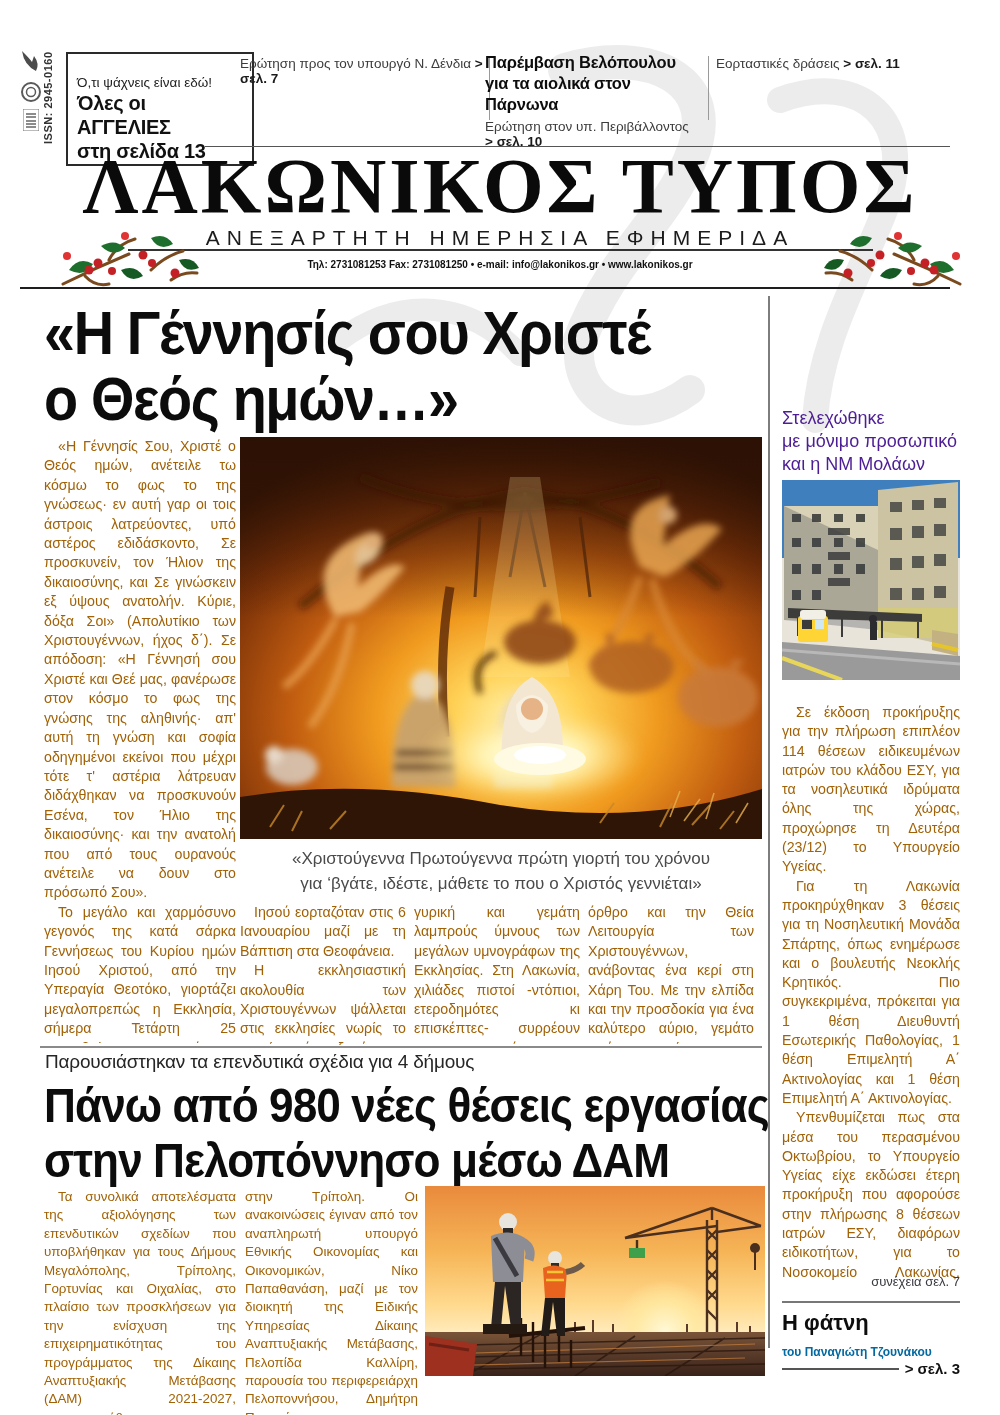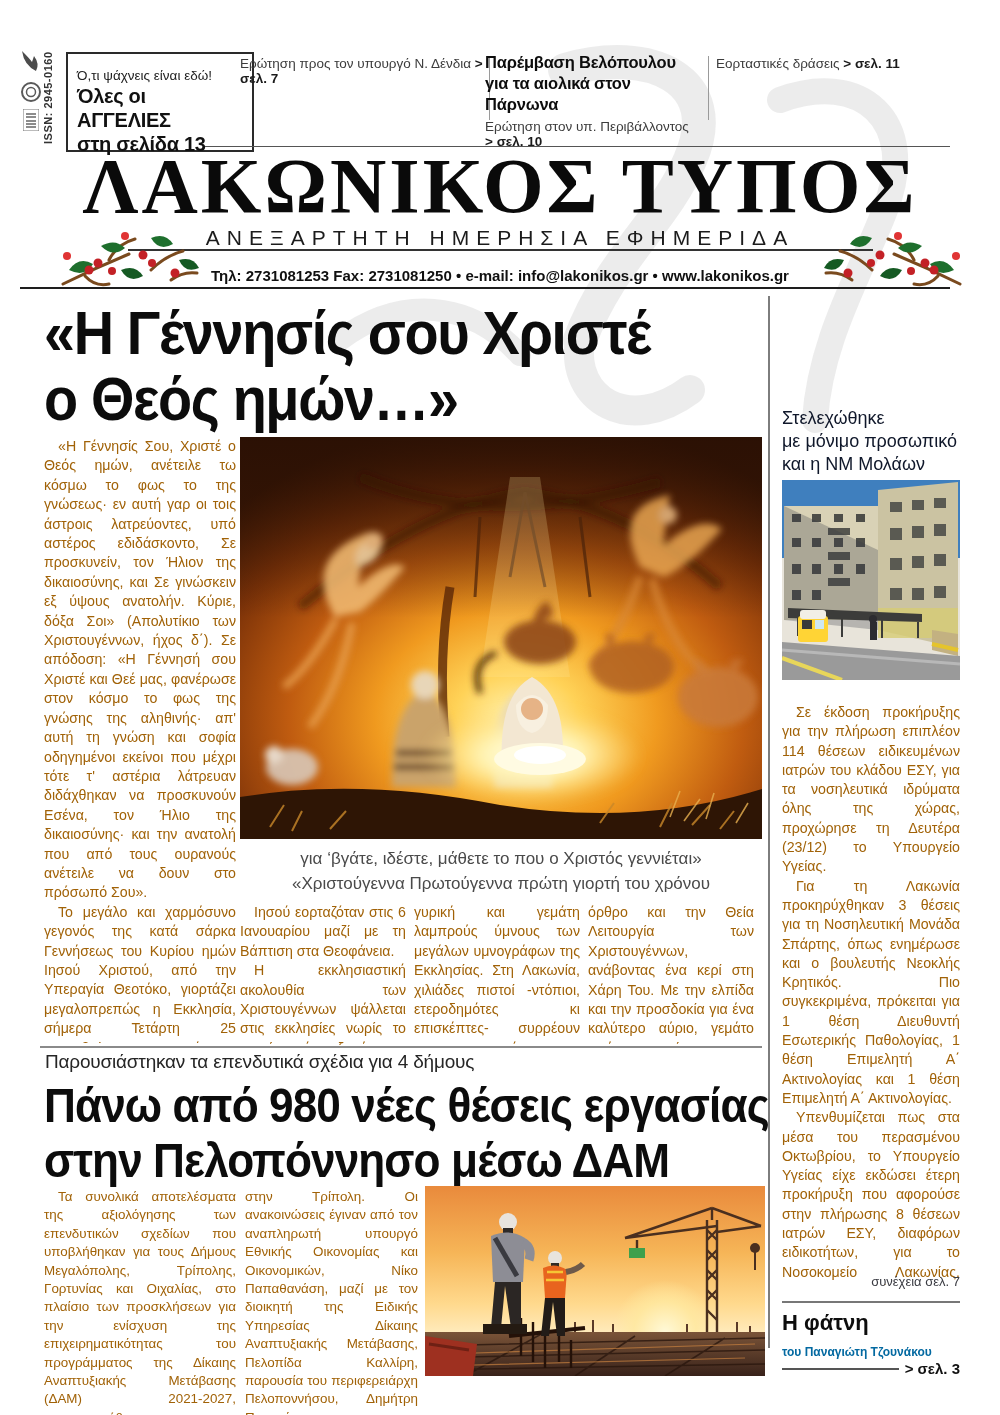--- a/index.html
+++ b/index.html
@@ -4,36 +4,36 @@
 <style>
   html,body{margin:0;padding:0;background:#e8e8e8;}
   #page{position:relative;width:1000px;height:1415px;background:#ffffff;margin:0 auto;
         font-family:"Liberation Sans",sans-serif;color:#111;overflow:hidden;}
   .abs{position:absolute;}
   .z{z-index:2;}
   
   .issn{left:42px;top:48px;height:96px;writing-mode:vertical-rl;transform:rotate(180deg);
         font-size:11px;font-weight:bold;color:#333;letter-spacing:.5px;}
   .elta-strip{left:18px;top:50px;width:26px;display:flex;flex-direction:column;gap:9px;align-items:center;}
-  .adbox{left:66px;top:52px;width:166px;height:70px;border:2.5px solid #2a2a2a;padding:13px 9px;}
+  .adbox{left:66px;top:52px;width:166px;height:70px;border:2.5px solid #2a2a2a;padding:20px 9px;}
   .adbox .l1{font-size:13.5px;color:#222;line-height:17px;}
   .adbox .l2,.adbox .l3{font-size:20px;font-weight:bold;line-height:24px;letter-spacing:-.3px;}
   .teaser{top:52px;}
   .teaser .t{font-size:16.5px;font-weight:bold;line-height:21px;color:#0d0d0d;letter-spacing:-.2px;}
   .teaser .s{margin-top:4px;font-size:13.5px;color:#3c3c3c;}
   .teaser .s b{color:#1a1a1a;}
   .vdiv{top:56px;width:1px;height:64px;background:#9a9a9a;}
   
   .rule-top{left:205px;top:146px;width:745px;height:1px;background:#555;}
   .mast-title{left:0;right:0;top:146px;text-align:center;font-family:"Liberation Serif",serif;
       font-weight:bold;font-size:78px;line-height:80px;letter-spacing:3px;color:#0a0a0a;}
   .mast-sub{left:0;right:0;top:226px;text-align:center;font-size:21px;letter-spacing:7px;color:#1c1c1c;}
   .rule-mid{left:128px;top:249px;width:745px;height:2px;background:#333;}
   .dateline1{left:0;right:0;top:254px;text-align:center;font-size:12.5px;font-weight:bold;color:#101010;}
-  .dateline2{left:0;right:0;top:267px;text-align:center;font-size:15px;font-weight:bold;color:#101010;}
+  .dateline2{left:0;right:0;top:259px;text-align:center;font-size:10px;font-weight:bold;color:#101010;}
   .rule-bot{left:20px;top:287px;width:930px;height:2px;background:#1e1e1e;}
   .holly{top:226px;width:150px;height:66px;}
   
   .main-hl{left:44px;top:300px;font-size:62px;font-weight:bold;line-height:66px;color:#0c0c0c;
       letter-spacing:-1.5px;white-space:pre-line;transform:scaleX(.9);transform-origin:0 0;}
   .bodytxt{font-size:14.2px;line-height:19.4px;color:#a16207;text-align:justify;}
   .bodytxt p{margin:0;text-indent:14px;}
   .col1{left:44px;top:437px;width:192px;height:606px;overflow:hidden;}
   .caption{left:240px;top:846px;width:522px;text-align:center;font-size:17px;line-height:25px;color:#4a4a4a;}
   .lcol{top:903px;width:166px;height:142px;overflow:hidden;}
@@ -41,21 +41,21 @@
   .hr2{left:40px;top:1046px;width:722px;height:2px;background:#8a8a8a;}
   .kicker{left:45px;top:1051px;font-size:19px;color:#262626;letter-spacing:-.2px;}
   .hl2{left:44px;top:1078px;font-size:48px;font-weight:bold;line-height:55px;color:#0c0c0c;
       letter-spacing:-1px;white-space:pre-line;transform:scaleX(.92);transform-origin:0 0;}
   .bcol1{left:44px;top:1188px;width:192px;font-size:13.4px;line-height:18.4px;}
   .bcol2{left:245px;top:1188px;width:173px;font-size:13.4px;line-height:18.4px;}
   
   .vrule{left:768px;top:296px;width:2px;height:1052px;background:#7d7d7d;}
   .r-hl{left:782px;top:294px;width:180px;font-size:23px;font-weight:bold;line-height:28px;
         color:#0d0d0d;white-space:pre-line;letter-spacing:-.3px;}
-  .r-sub{left:782px;top:407px;width:180px;font-size:18px;line-height:23px;color:#0f172a;white-space:pre-line;}
+  .r-sub{left:782px;top:407px;width:180px;font-size:18px;line-height:23px;color:#4c1d95;white-space:pre-line;}
   .r-paras{left:782px;top:688px;width:178px;height:582px;overflow:hidden;margin-top:15px;}
   .r-cont{left:782px;top:1272px;width:178px;}
   .r-hr{left:782px;top:1301px;width:178px;height:2px;background:#777;}
   .fatni-t{left:782px;top:1310px;font-size:22px;font-weight:bold;color:#0d0d0d;}
   .fatni-b{left:782px;top:1345px;font-size:12px;font-weight:bold;color:#0369a1;}
   .fatni-p{left:782px;top:1360px;width:178px;display:flex;align-items:center;gap:6px;
            font-size:15px;font-weight:bold;color:#111;}
   .fatni-p .ln{flex:1;border-top:2px solid #555;}
   img,svg{display:block;}
   .wm{left:220px;top:40px;width:760px;height:420px;z-index:1;opacity:.16;}
@@ -268,22 +268,22 @@
     <path d="M0 402 L0 360 Q120 340 260 368 Q400 390 522 352 L522 402 Z" fill="#2e1505"></path>
     <g stroke="#c9882a" stroke-width="2" opacity=".8">
       <path d="M30 390 l14 -22 M52 394 l10 -20 M90 392 l16 -18 M360 386 l14 -20 M420 390 l12 -24 M452 388 l18 -20 M480 392 l14 -18"></path>
     </g>
     <g stroke="#e8b050" stroke-width="1.6" opacity=".8">
       <path d="M430 380 l10 -26 M444 384 l16 -22 M466 382 l8 -26 M496 386 l12 -20"></path>
     </g>
   </svg>
 
   <div class="abs caption z">
+    <div>«Χριστούγεννα Πρωτούγεννα πρώτη γιορτή του χρόνου</div>
     <div>για ‘βγάτε, ιδέστε, μάθετε το που ο Χριστός γεννιέται»</div>
-    <div>«Χριστούγεννα Πρωτούγεννα πρώτη γιορτή του χρόνου</div>
   </div>
 
   <div class="abs lcol bodytxt z" style="left:240px;">
     <p>Ιησού εορταζόταν στις 6 Ιανουαρίου μαζί με τη Βάπτιση στα Θεοφάνεια.</p>
     <p>Η εκκλησιαστική ακολουθία των Χριστουγέννων ψάλλεται στις εκκλησίες νωρίς το πρωί, κατά το ξημέρωμα. Είναι πανη-</p>
   </div>
   <div class="abs lcol bodytxt z" style="left:414px;">
     <p style="text-indent:0">γυρική και γεμάτη λαμπρούς ύμνους των μεγάλων υμνογράφων της Εκκλησίας. Στη Λακωνία, χιλιάδες πιστοί -ντόπιοι, ετεροδημότες κι επισκέπτες- συρρέουν στους ναούς για παρακολουθήσουν τον</p>
   </div>
   <div class="abs lcol bodytxt z" style="left:588px;">

